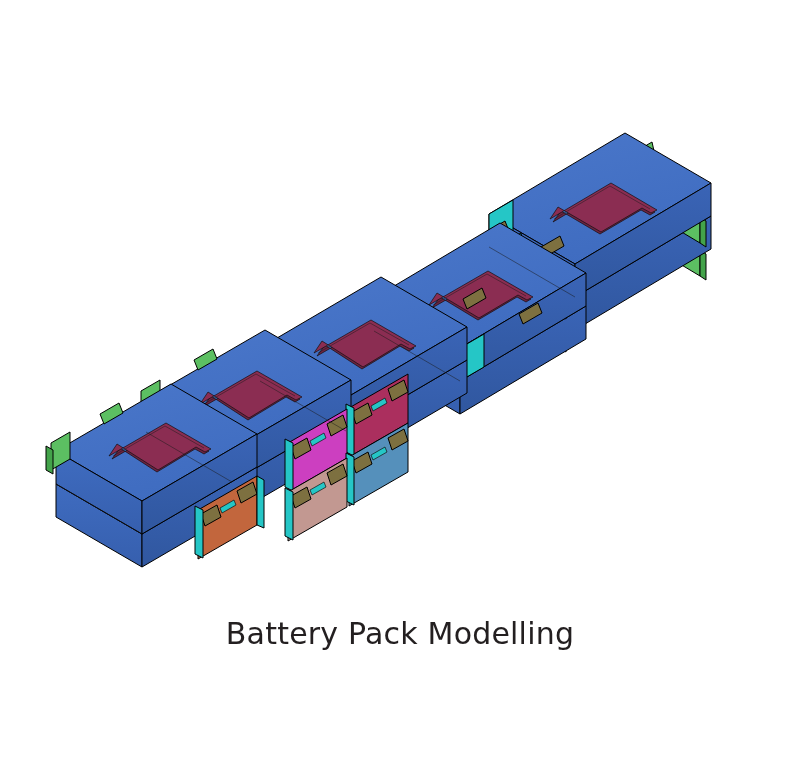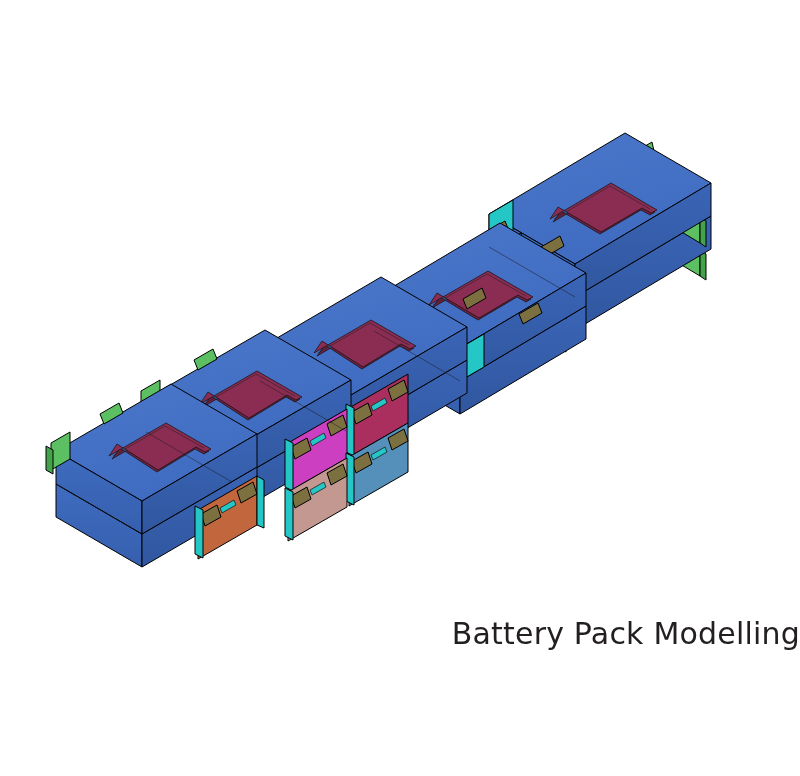--- a/index.html
+++ b/index.html
@@ -31,21 +31,21 @@
   #viewport svg {
     display: block;
     width: 800px;
     height: 610px;
   }
   #caption {
     position: absolute;
     left: 0;
     top: 612px;
     width: 800px;
-    text-align: right;
+    text-align: center;
     font-family: "DejaVu Sans", "Liberation Sans", sans-serif;
     font-size: 30px;
     font-weight: 400;
     letter-spacing: 0.2px;
     color: #231f20;
     line-height: 44px;
     white-space: nowrap;
   }
   .edge { stroke: #000000; stroke-width: 1; stroke-linejoin: round; }
   .thin { stroke: #101010; stroke-width: 0.7; }

